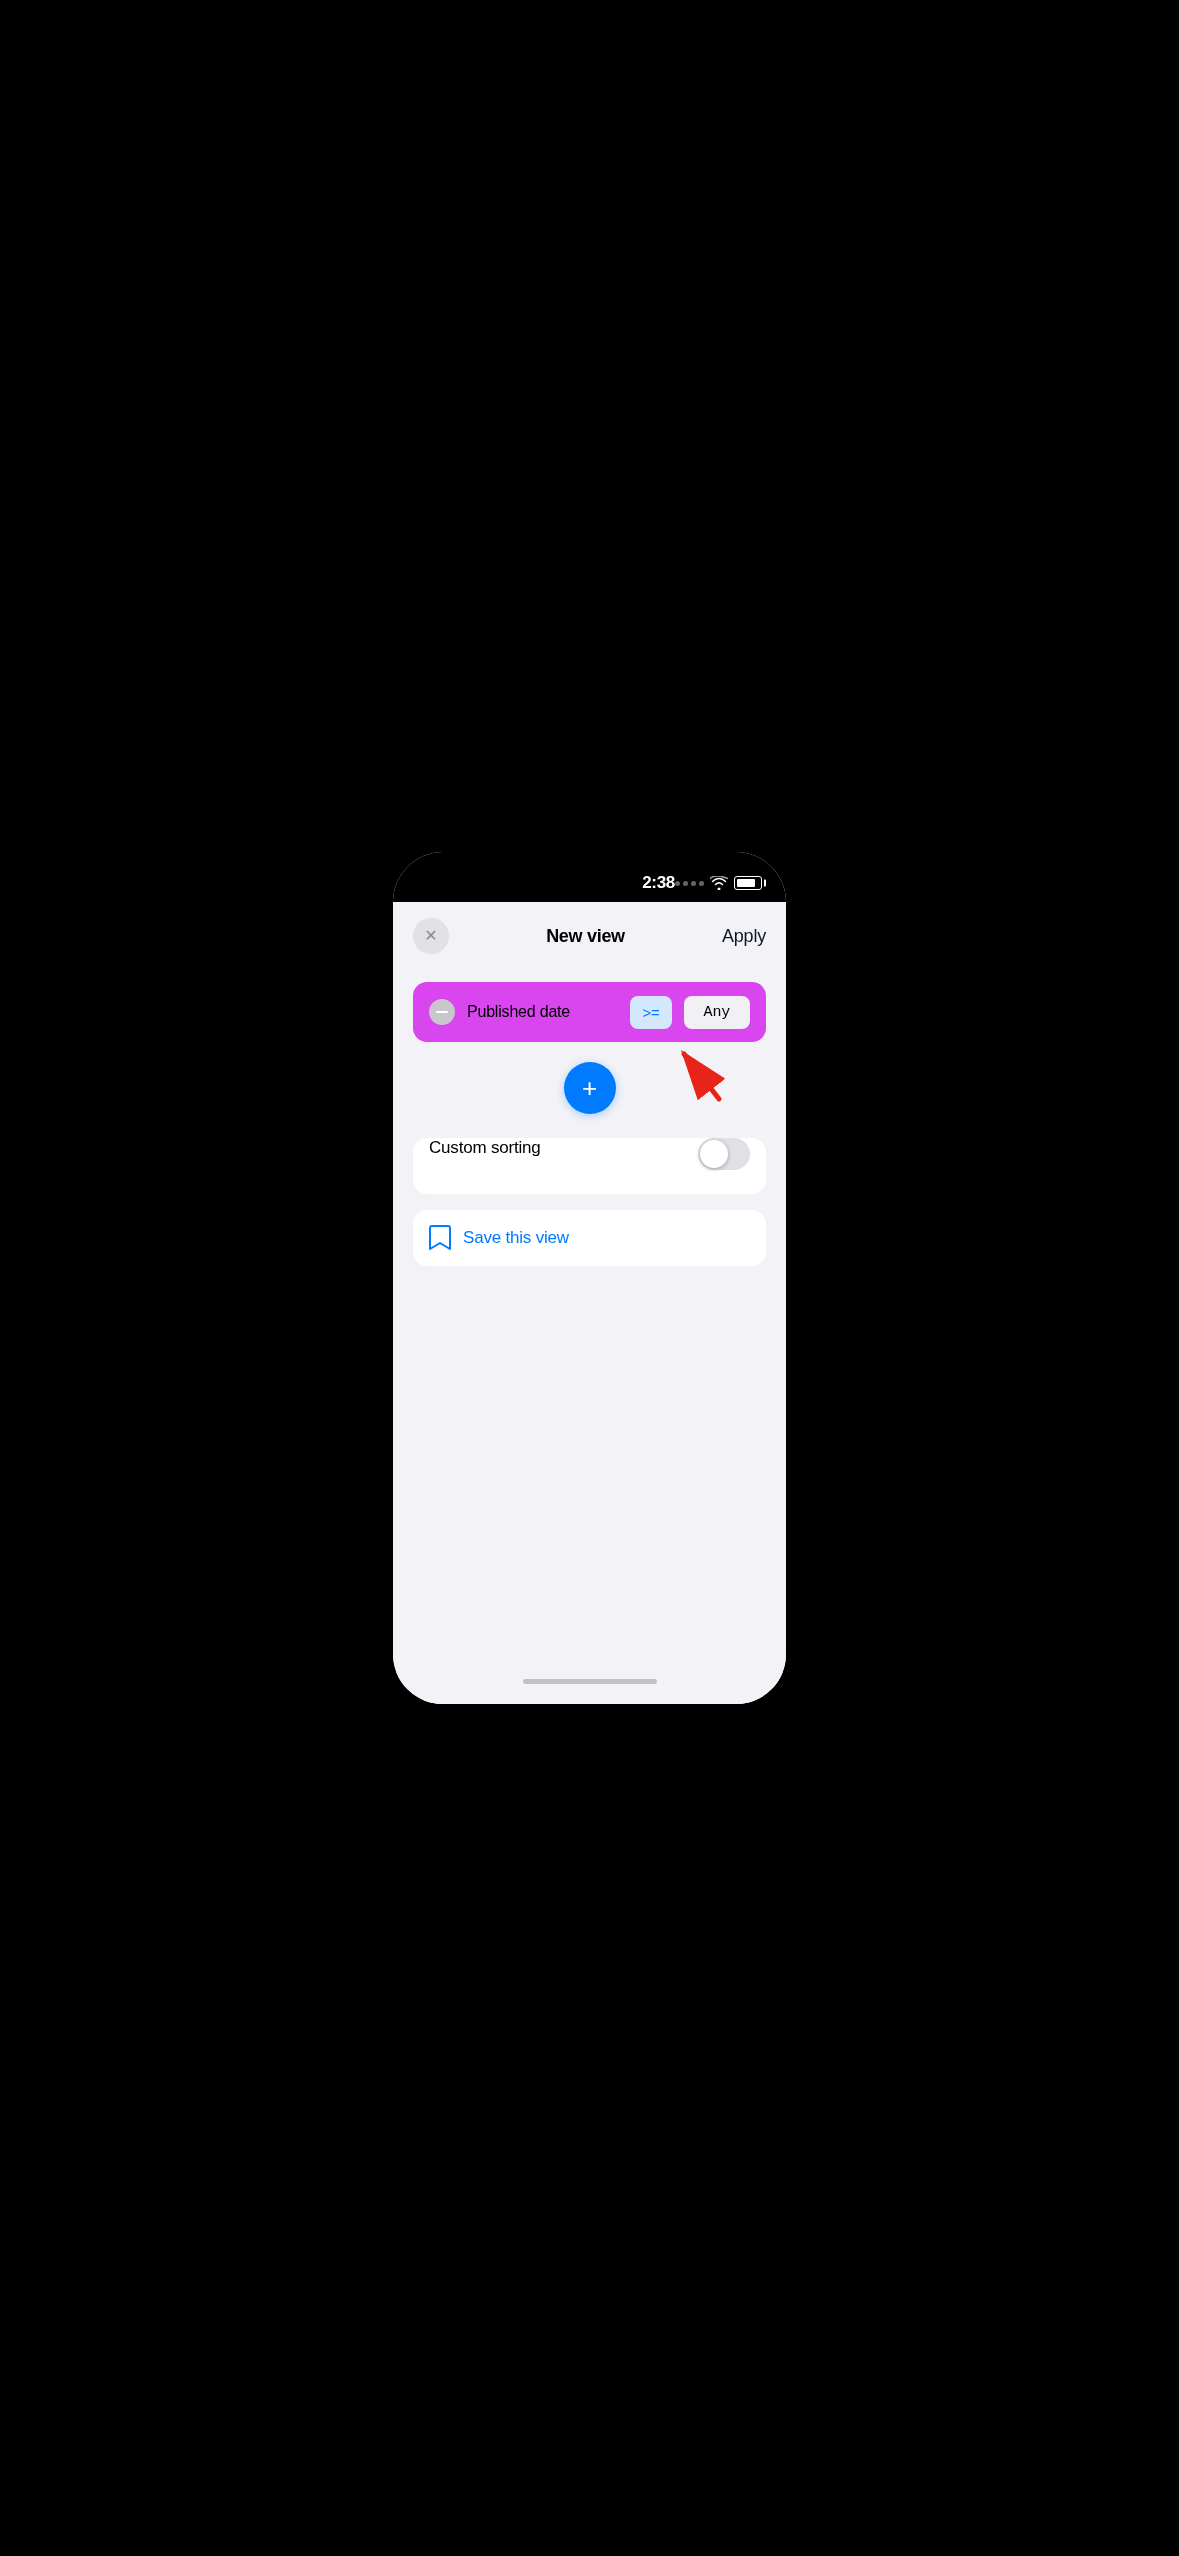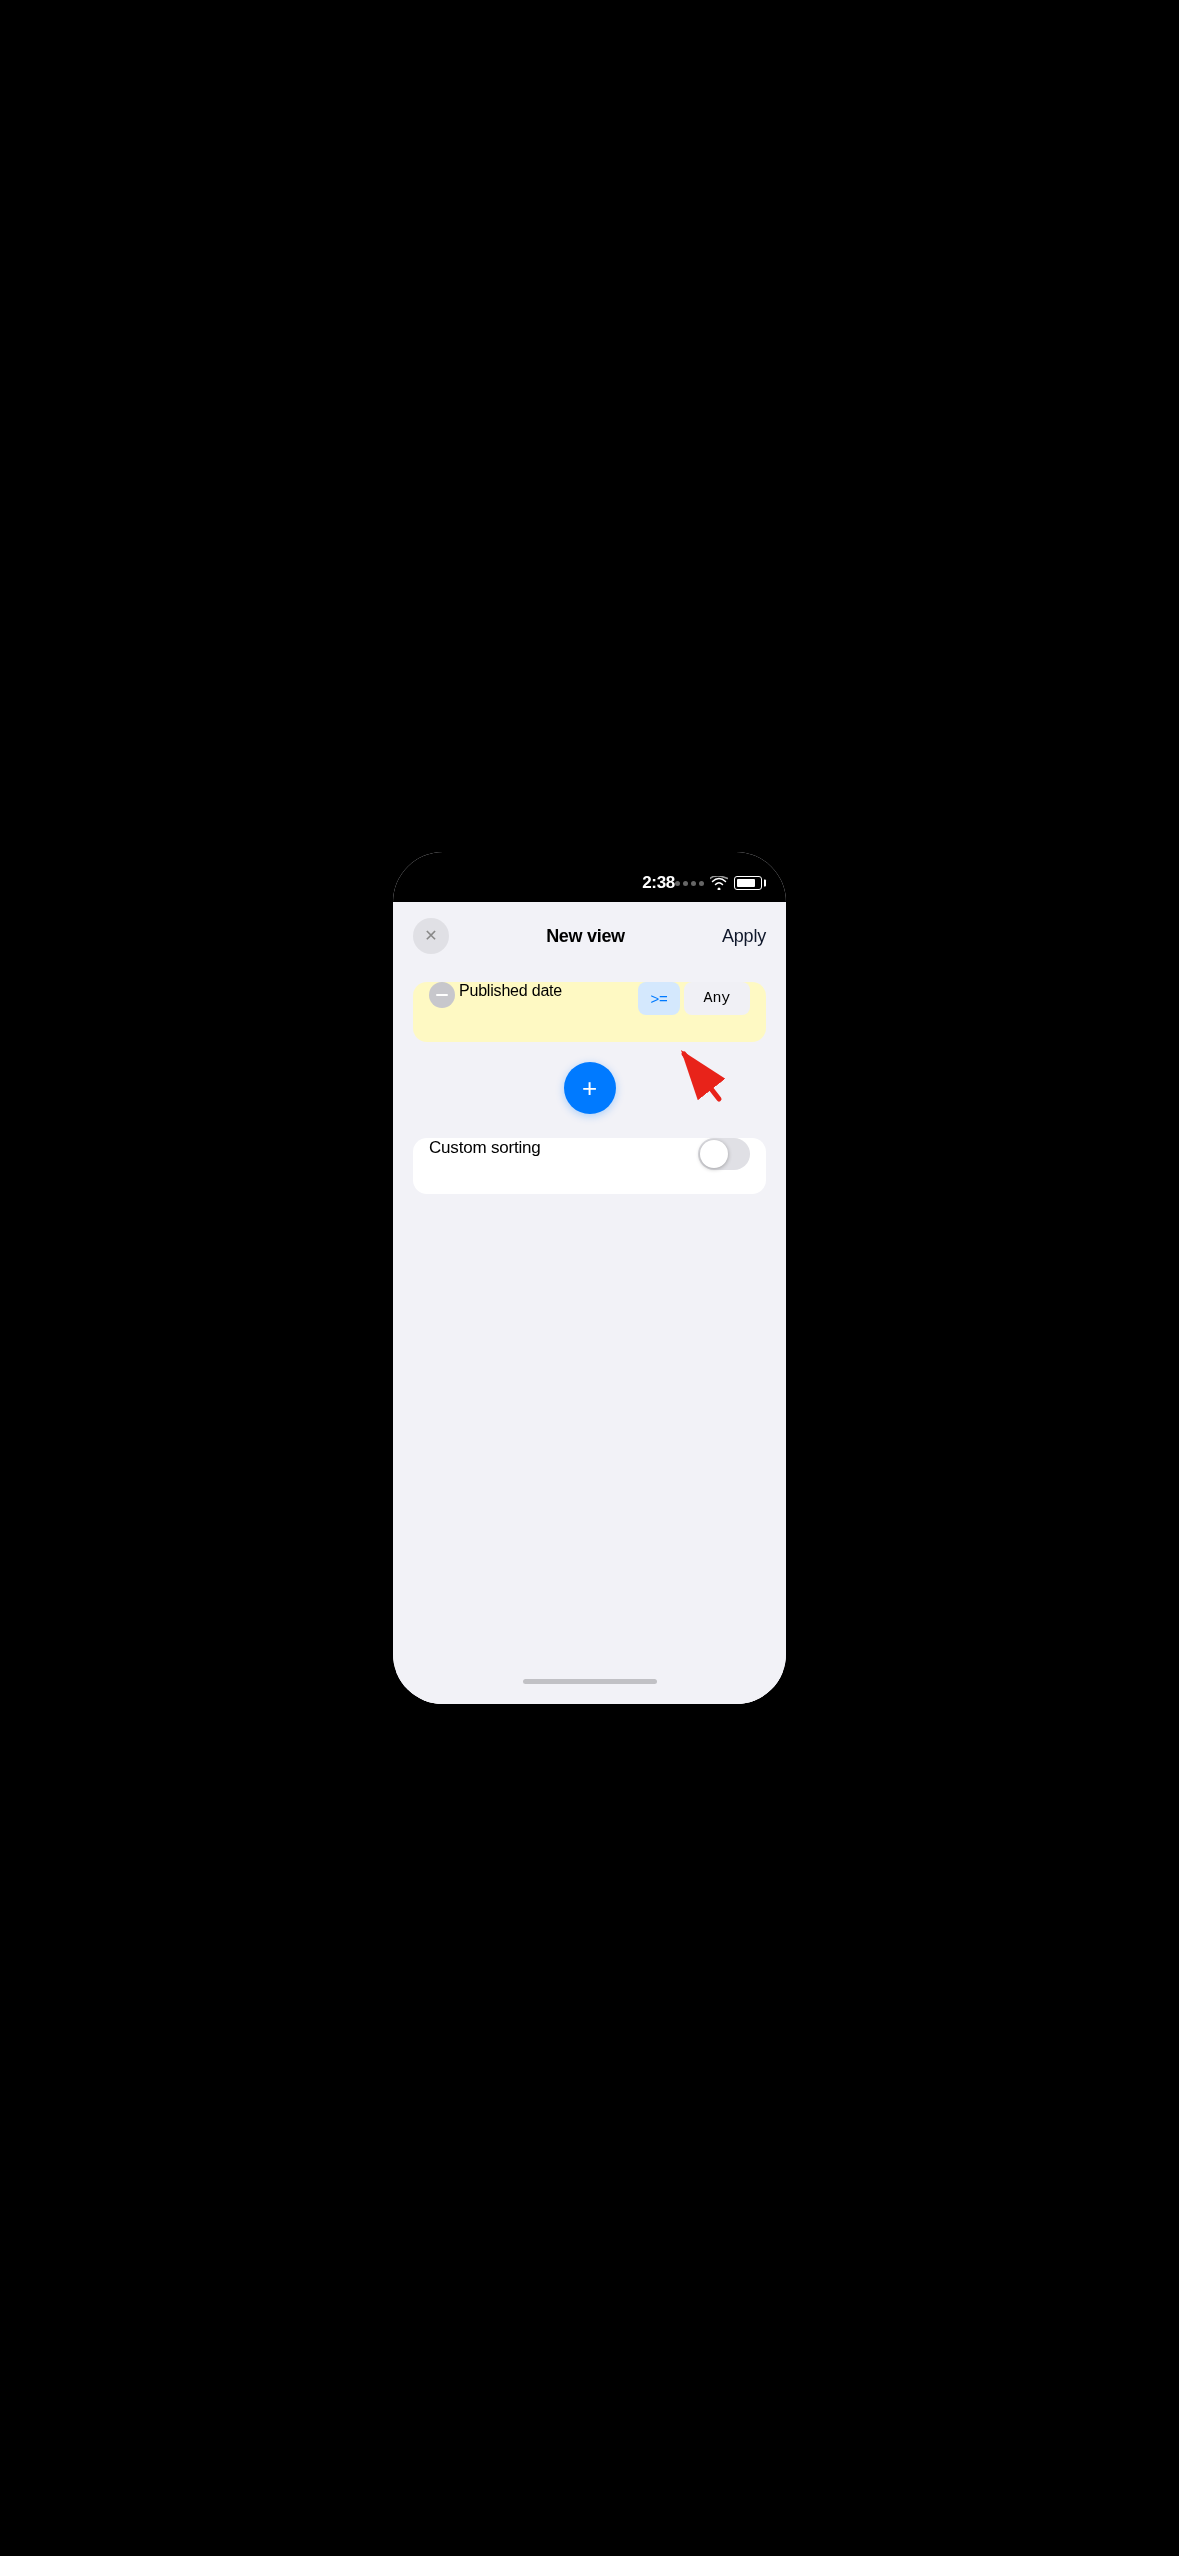--- a/index.html
+++ b/index.html
@@ -156,26 +156,26 @@
       flex: 1;
       padding: 16px 20px;
       display: flex;
       flex-direction: column;
       gap: 16px;
       overflow-y: auto;
     }
 
     
     .filter-card {
-      background: #fef9c3;
+      background: #d946ef;
       border-radius: 14px;
       padding: 0 16px;
       display: flex;
-      align-items: flex-start;
-      gap: 4px;
+      align-items: center;
+      gap: 12px;
       min-height: 60px;
     }
 
     .remove-btn {
       width: 26px;
       height: 26px;
       border-radius: 50%;
       background: #c7c7cc;
       border: none;
       cursor: pointer;
@@ -400,20 +400,27 @@
         </button>
       </div>
 
       <div class="sorting-card">
         <span class="sorting-label">Custom sorting</span>
         <button class="toggle-switch">
           <div class="toggle-knob"></div>
         </button>
       </div>
 
+      <div class="save-card">
+
+        <svg width="22" height="26" viewBox="0 0 22 26" fill="none">
+          <path d="M3 1h16a2 2 0 0 1 2 2v21l-10-6-10 6V3a2 2 0 0 1 2-2z" stroke="#007aff" stroke-width="2" fill="none" stroke-linejoin="round"></path>
+        </svg>
+        <span class="save-label">Save this view</span>
+      </div>
 
     </div>
 
     <div class="home-indicator">
       <div class="home-bar"></div>
     </div>
 
   </div>
 </div>
 

